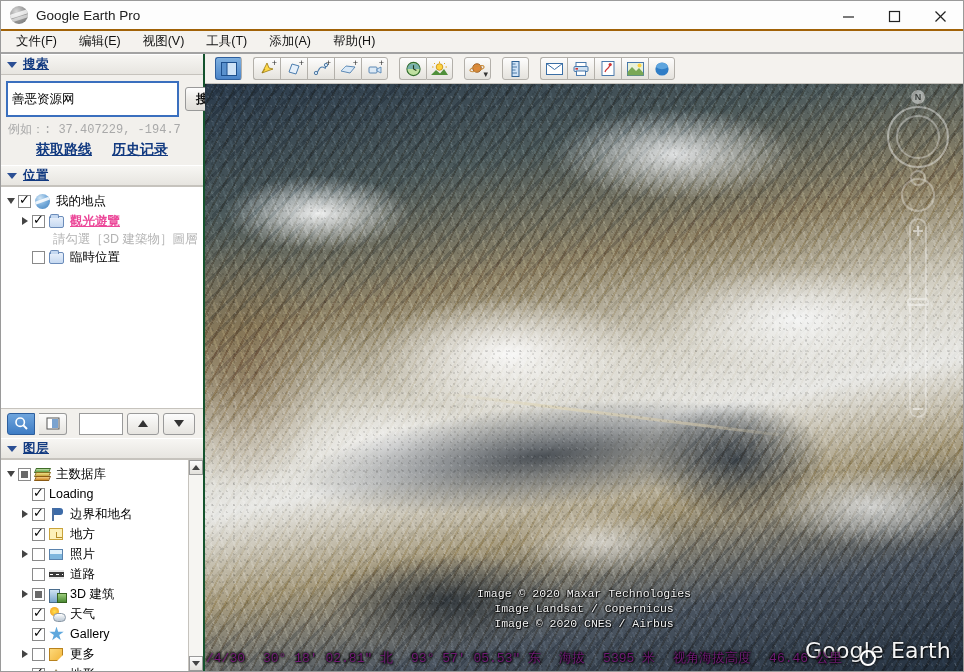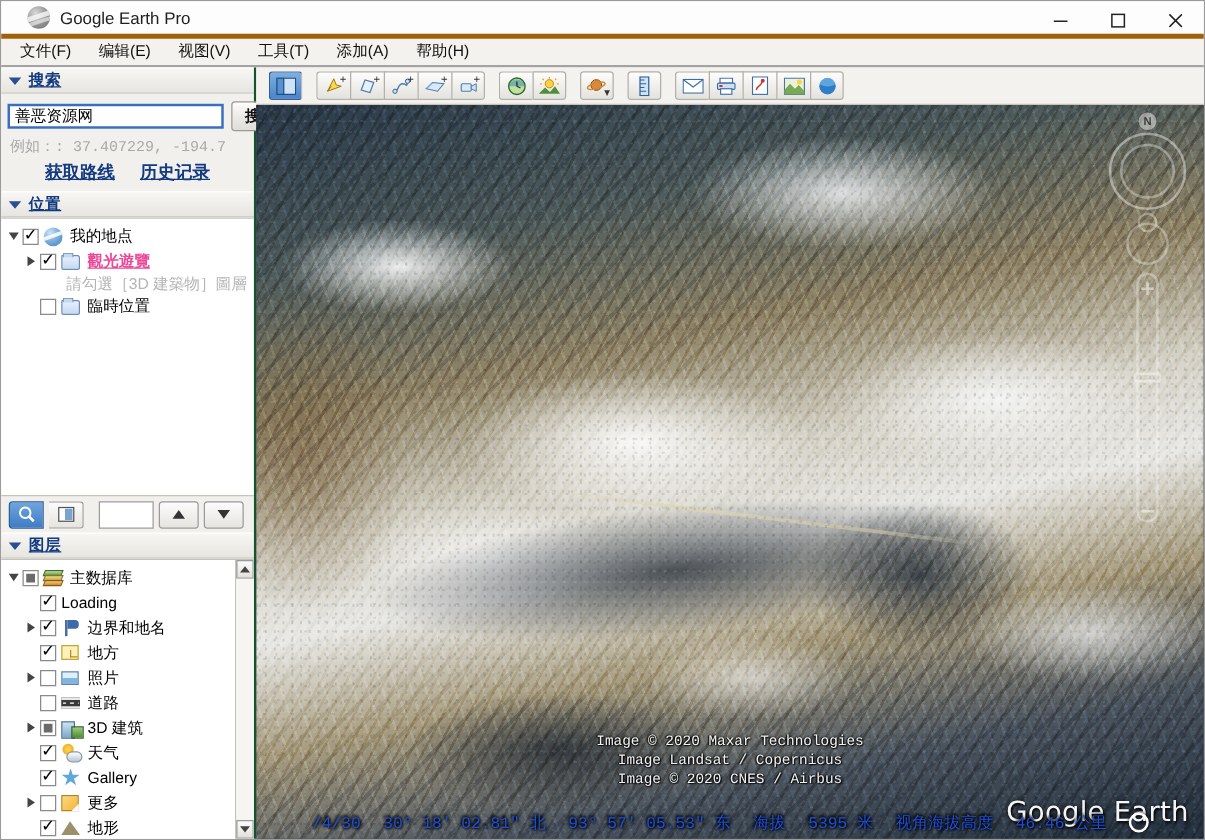--- a/index.html
+++ b/index.html
@@ -16,23 +16,22 @@
     border: 1px solid #9a9a9a;
     background: #f5f5f0;
     display: flex; flex-direction: column;
   }
 
   
   .titlebar {
     height: 30px; min-height: 30px;
     background: #fdfdfd;
     display: flex; align-items: center;
-    border-bottom: 4px solid #a16207;
+    border-bottom: 2px solid #a16207;
     position: relative;
-    padding-left: 12px;
   }
   .title-icon {
     width: 18px; height: 18px; margin-left: 9px; margin-right: 8px;
     border-radius: 50%;
     background: radial-gradient(circle at 35% 30%, #d8d8d8 0%, #9a9a9a 48%, #6e6e6e 100%);
     position: relative; overflow: hidden;
     flex: none;
   }
   .title-icon:before {
     content: ""; position: absolute; left: -2px; top: 6px;
@@ -92,21 +91,21 @@
   }
   .panel-title {
     font-size: 12.5px; color: #123a80; font-weight: bold;
     text-decoration: underline; letter-spacing: .5px;
   }
 
   
   .search-panel { background: #f2f0ec; padding: 6px 5px 3px 5px; }
   .search-row { display: flex; align-items: center; gap: 6px; }
   .search-input {
-    flex: 1; height: 20px; border: 2px solid #3a6fbe; background: #fff;
+    flex: 1; height: 36px; border: 2px solid #3a6fbe; background: #fff;
     font-size: 12.5px; padding: 0 4px; color: #000; outline: none;
     font-family: "Liberation Sans", sans-serif;
   }
   .search-btn {
     height: 24px; padding: 0 10px;
     border: 1px solid #999; border-radius: 3px;
     background: linear-gradient(to bottom, #fdfdfd 0%, #eceae6 52%, #e0ded9 100%);
     font-size: 12.5px; color: #111; font-weight: bold; white-space: nowrap;
     font-family: "Liberation Sans", sans-serif;
   }
@@ -441,22 +440,22 @@
     position: absolute; right: 12px; bottom: 8px;
     font-size: 22px; color: #fff; letter-spacing: .2px;
     font-family: "DejaVu Sans", sans-serif;
     text-shadow: 0 0 3px rgba(0,0,0,.85), 1px 1px 2px rgba(0,0,0,.9);
     opacity: .95;
   }
 
   
   .statusbar {
     position: absolute; left: 205px; right: 0; bottom: 0; height: 26px;
-    display: flex; align-items: center; justify-content: center; gap: 18px;
-    color: #1d4ed8; font-size: 13px;
+    display: flex; align-items: center; justify-content: flex-start; gap: 18px;
+    color: #701a75; font-size: 13px;
     font-family: "Liberation Mono", monospace;
     text-shadow: 0 0 3px #000, 1px 1px 2px #000, -1px -1px 2px #000;
     background: transparent;
     overflow: hidden;
   }
   .st { white-space: nowrap; }
   .st-eye {
     width: 16px; height: 16px; border-radius: 50%;
     border: 2px solid #fff; flex: none;
     box-shadow: 0 0 3px #000;

